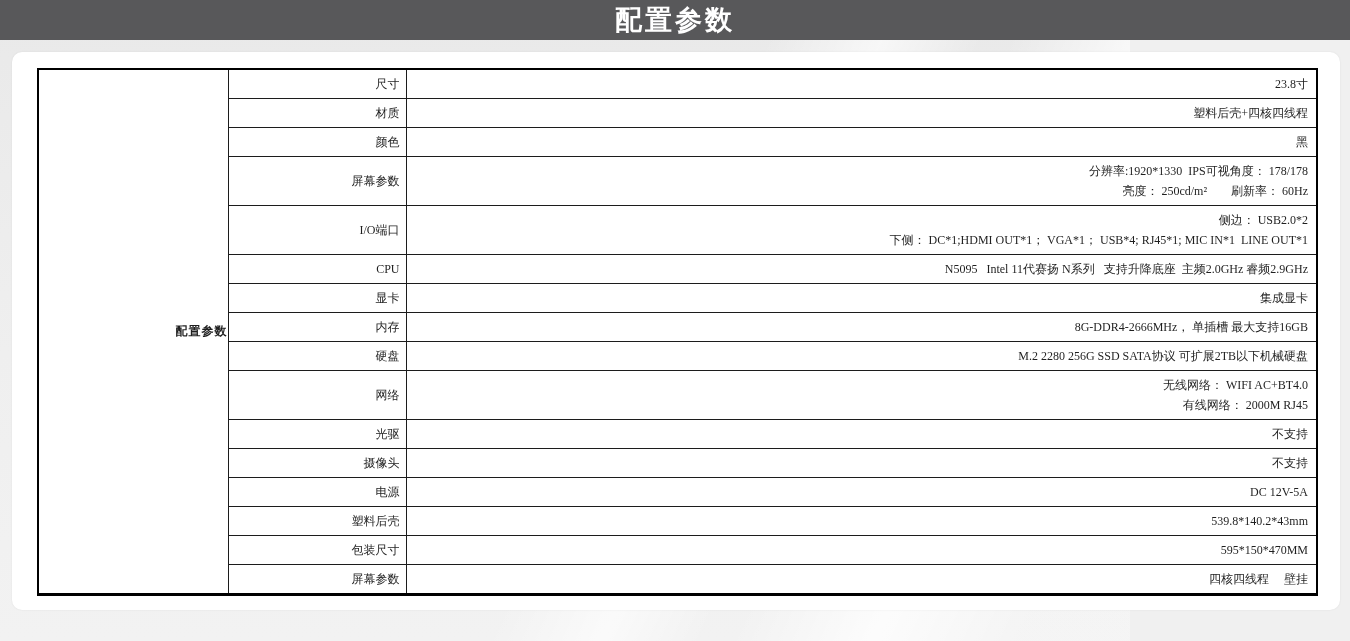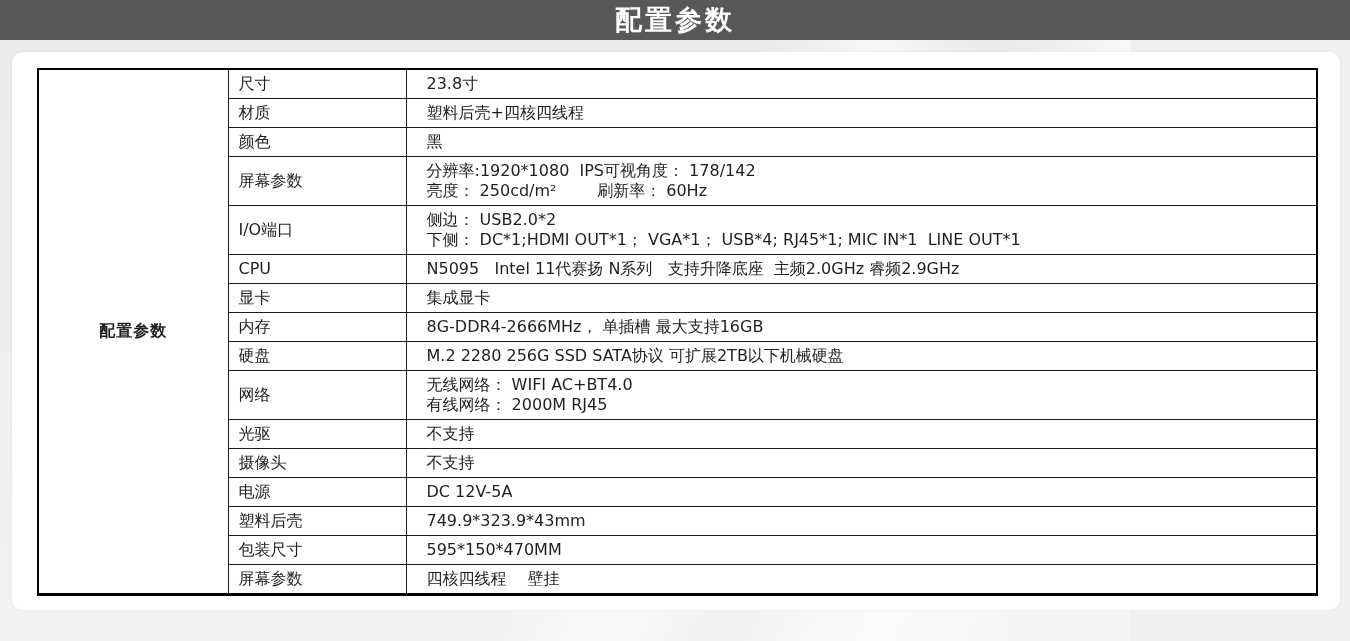--- a/index.html
+++ b/index.html
@@ -9,20 +9,21 @@
     background: #f0f0f0;
   }
   .page {
     position: relative;
     width: 1130px;
     height: 641px;
     background:
       linear-gradient(115deg, rgba(255,255,255,0) 55%, rgba(255,255,255,0.65) 63%, rgba(255,255,255,0) 70%),
       linear-gradient(115deg, rgba(255,255,255,0) 72%, rgba(255,255,255,0.8) 82%, rgba(255,255,255,0.2) 92%),
       linear-gradient(180deg, #e9e9e9 0%, #efefef 55%, #f2f2f2 100%);
+    font-family: Liberation Serif, serif;
   }
   .header-bar {
     position: absolute;
     left: 0; top: 0;
     width: 1350px;
     height: 40px;
     background: #58585a;
     display: flex;
     align-items: center;
     justify-content: center;
@@ -48,23 +49,24 @@
     position: absolute;
     left: 25px;
     top: 16px;
     width: 1281px;
     border-collapse: collapse;
     table-layout: fixed;
   }
   table.spec-table { border: 2px solid #000; border-bottom-width: 3px; }
   table.spec-table td {
     border: 1px solid #1c1c1c;
-    font-size: 16px;
+    font-size: 12px;
     color: #1f1f1f;
     vertical-align: middle;
+    text-align: right;
   }
   td.cat-cell {
     width: 190px;
     text-align: center;
     font-size: 19px;
     font-weight: bold;
     color: #111;
     letter-spacing: 1px;
   }
   td.label-cell {
@@ -98,21 +100,21 @@
           <tr>
             <td class="label-cell">材质</td>
             <td class="value-cell">塑料后壳+四核四线程</td>
           </tr>
           <tr>
             <td class="label-cell">颜色</td>
             <td class="value-cell">黑</td>
           </tr>
           <tr>
             <td class="label-cell">屏幕参数</td>
-            <td class="value-cell">分辨率:1920*1080  IPS可视角度： 178/142
+            <td class="value-cell">分辨率:1920*1330  IPS可视角度： 178/178
 亮度： 250cd/m²        刷新率： 60Hz</td>
           </tr>
           <tr>
             <td class="label-cell">I/O端口</td>
             <td class="value-cell">侧边： USB2.0*2
 下侧： DC*1;HDMI OUT*1； VGA*1； USB*4; RJ45*1; MIC IN*1  LINE OUT*1</td>
           </tr>
           <tr>
             <td class="label-cell">CPU</td>
             <td class="value-cell">N5095   Intel 11代赛扬 N系列   支持升降底座  主频2.0GHz 睿频2.9GHz</td>
@@ -141,21 +143,21 @@
           <tr>
             <td class="label-cell">摄像头</td>
             <td class="value-cell">不支持</td>
           </tr>
           <tr>
             <td class="label-cell">电源</td>
             <td class="value-cell">DC 12V-5A</td>
           </tr>
           <tr>
             <td class="label-cell">塑料后壳</td>
-            <td class="value-cell">749.9*323.9*43mm</td>
+            <td class="value-cell">539.8*140.2*43mm</td>
           </tr>
           <tr>
             <td class="label-cell">包装尺寸</td>
             <td class="value-cell">595*150*470MM</td>
           </tr>
           <tr>
             <td class="label-cell">屏幕参数</td>
             <td class="value-cell">四核四线程　 壁挂</td>
           </tr>
         </tbody>

